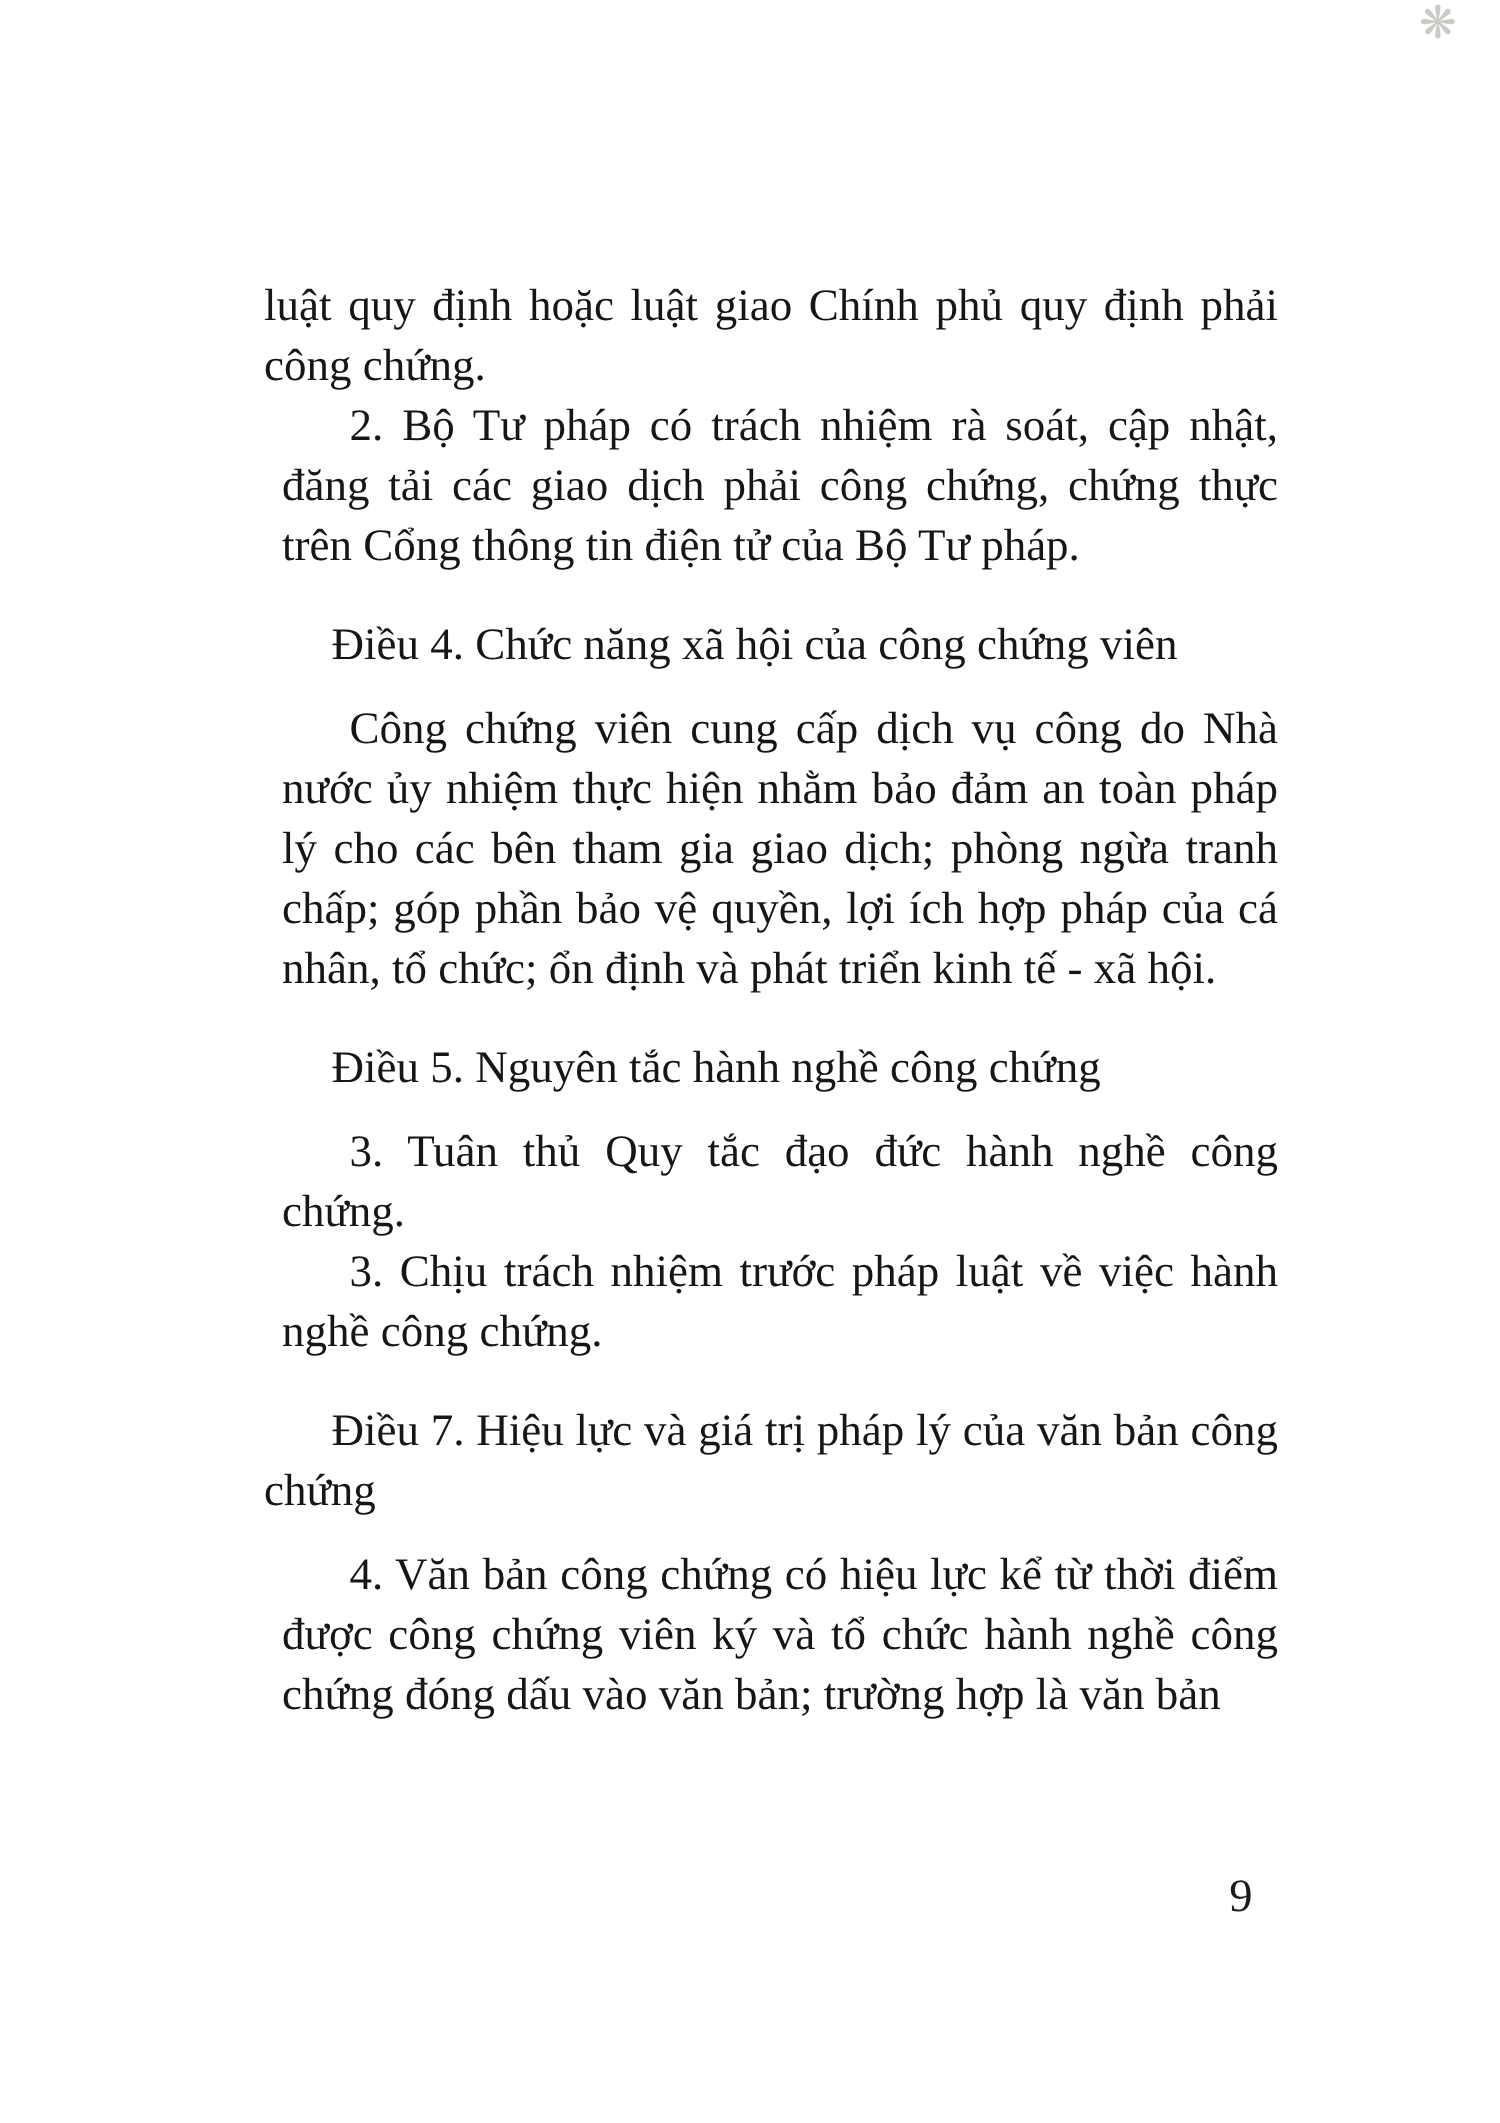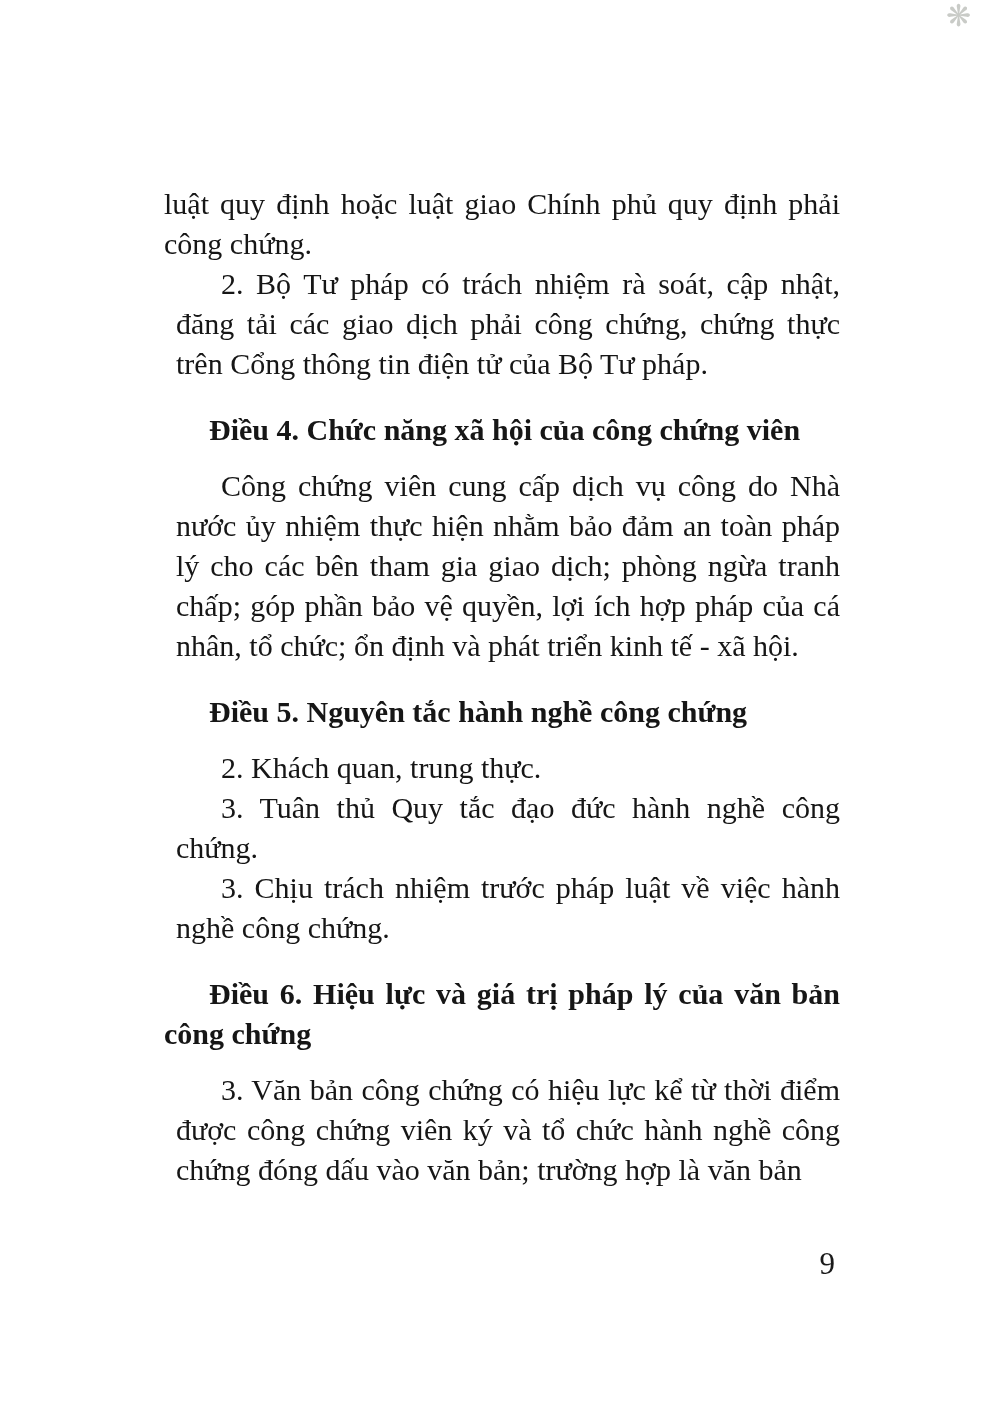--- a/index.html
+++ b/index.html
@@ -23,39 +23,39 @@
     position: absolute;
     left: 946px;
     top: -4px;
     font-size: 30px;
     line-height: 40px;
     color: #c9cbc7;
     user-select: none;
   }
   .text-column {
     position: absolute;
-    left: 164px;
+    left: 176px;
     top: 184px;
     width: 676px;
     font-size: 30px;
     line-height: 40px;
     text-align: justify;
     text-justify: inter-word;
   }
   .text-column p.paragraph {
     margin: 0;
   }
   .text-column p.paragraph.indent {
     text-indent: 45px;
     margin-left: 12px;
   }
   .text-column h2.heading {
     font-size: 30px;
     line-height: 40px;
-    font-weight: bold;
+    font-weight: normal;
     margin: 26px 0 16px 0;
     text-indent: 45px;
     text-align: justify;
   }
   .page-number {
     position: absolute;
     left: 700px;
     top: 1244px;
     width: 135px;
     text-align: right;
@@ -69,21 +69,20 @@
 
 <div class="page">
   <span class="corner-icon">❋</span>
 
   <div class="text-column">
       <p class="paragraph">luật quy định hoặc luật giao Chính phủ quy định phải công chứng.</p>
       <p class="paragraph indent">2. Bộ Tư pháp có trách nhiệm rà soát, cập nhật, đăng tải các giao dịch phải công chứng, chứng thực trên Cổng thông tin điện tử của Bộ Tư pháp.</p>
       <h2 class="heading">Điều 4. Chức năng xã hội của công chứng viên</h2>
       <p class="paragraph indent">Công chứng viên cung cấp dịch vụ công do Nhà nước ủy nhiệm thực hiện nhằm bảo đảm an toàn pháp lý cho các bên tham gia giao dịch; phòng ngừa tranh chấp; góp phần bảo vệ quyền, lợi ích hợp pháp của cá nhân, tổ chức; ổn định và phát triển kinh tế - xã hội.</p>
       <h2 class="heading">Điều 5. Nguyên tắc hành nghề công chứng</h2>
-      <p class="paragraph indent">2. Khách quan, trung thực.</p>
       <p class="paragraph indent">3. Tuân thủ Quy tắc đạo đức hành nghề công chứng.</p>
       <p class="paragraph indent">3. Chịu trách nhiệm trước pháp luật về việc hành nghề công chứng.</p>
-      <h2 class="heading">Điều 6. Hiệu lực và giá trị pháp lý của văn bản công chứng</h2>
-      <p class="paragraph indent">3. Văn bản công chứng có hiệu lực kể từ thời điểm được công chứng viên ký và tổ chức hành nghề công chứng đóng dấu vào văn bản; trường hợp là văn bản</p>
+      <h2 class="heading">Điều 7. Hiệu lực và giá trị pháp lý của văn bản công chứng</h2>
+      <p class="paragraph indent">4. Văn bản công chứng có hiệu lực kể từ thời điểm được công chứng viên ký và tổ chức hành nghề công chứng đóng dấu vào văn bản; trường hợp là văn bản</p>
     </div>
 
   <div class="page-number">9</div>
 </div>
 
 </body></html>

